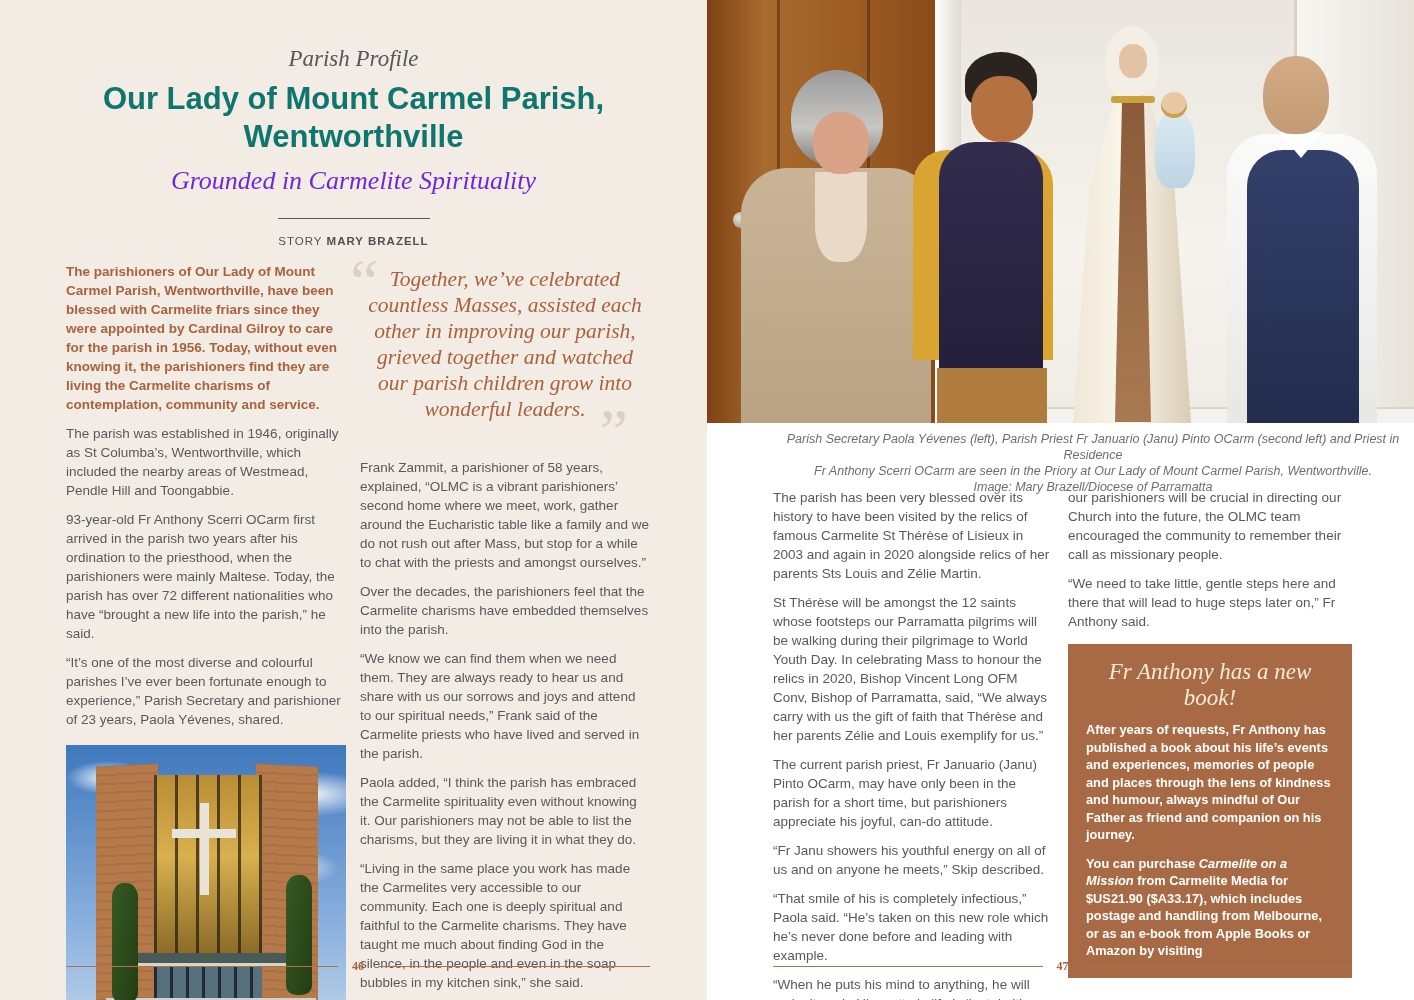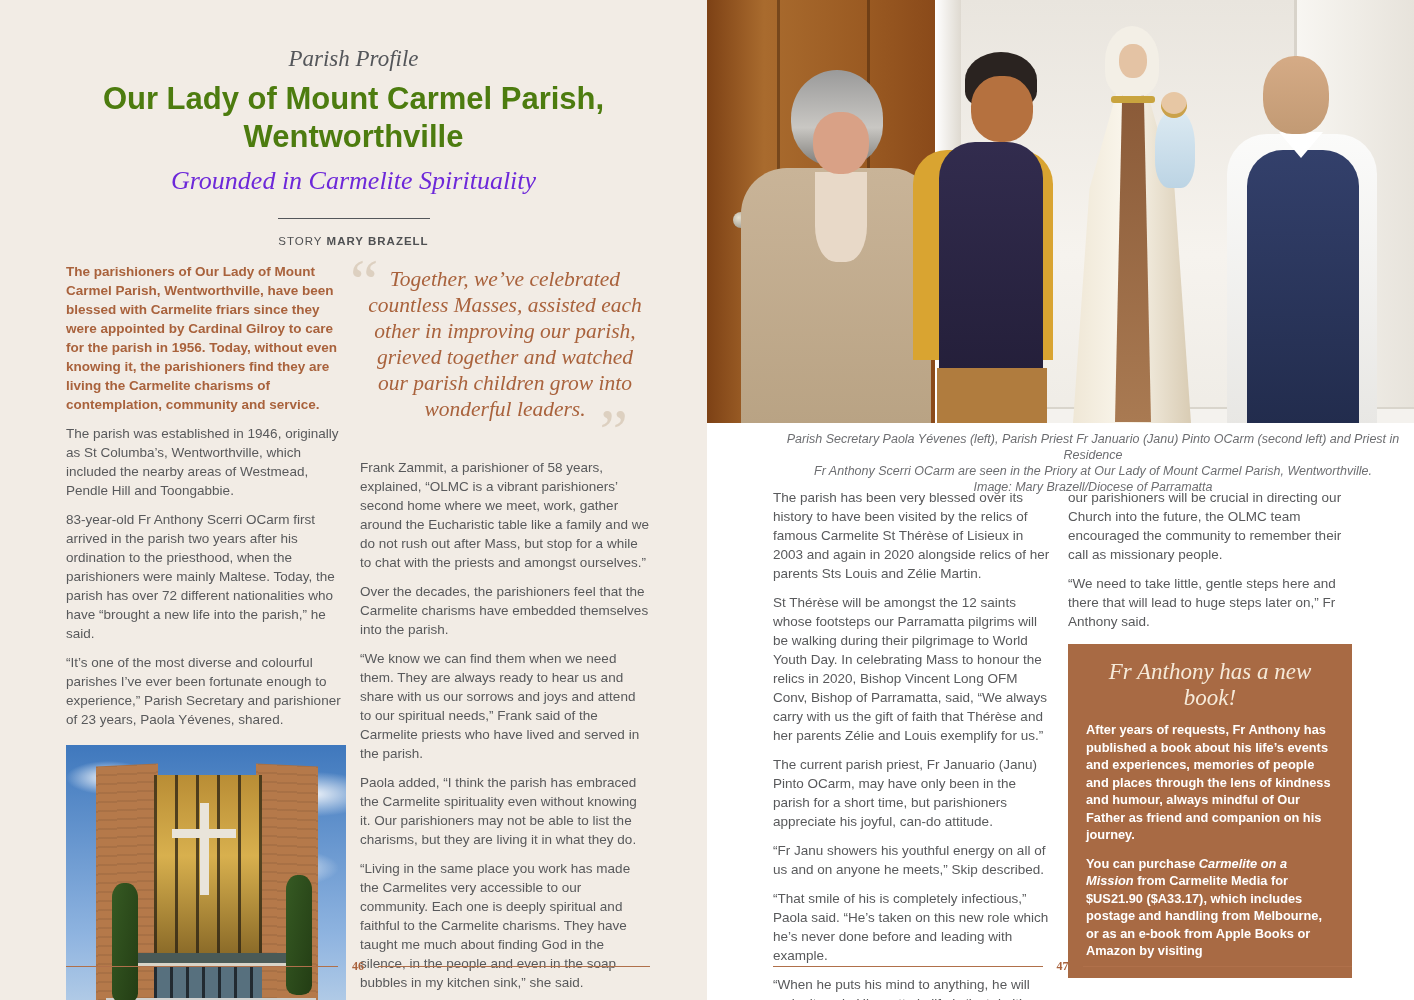--- a/index.html
+++ b/index.html
@@ -6,21 +6,21 @@
   html,body { width:1414px; height:1000px; }
   body { font-family:"Liberation Sans", sans-serif; }
   .spread { width:1414px; height:1000px; display:flex; overflow:hidden; }
   .page { position:relative; width:707px; height:1000px; }
   .page-left  { background:#f2ece5; }
   .page-right { background:#ffffff; }
 
   
   .lp-header { position:absolute; top:46px; left:0; width:707px; text-align:center; }
   .kicker { font-family:"Liberation Serif", serif; font-style:italic; font-size:23px; color:#54565a; }
-  .title { font-size:31px; font-weight:bold; color:#4d7c0f; line-height:38px; margin-top:8px; }
+  .title { font-size:31px; font-weight:bold; color:#0f766e; line-height:38px; margin-top:8px; }
   .subtitle { font-family:"Liberation Serif", serif; font-style:italic; font-size:26px; color:#6d28d9; margin-top:10px; }
   .byline-rule { width:152px; height:1px; background:#54565a; margin:22px auto 0 auto; }
   .byline { margin-top:16px; font-size:11.5px; letter-spacing:1px; color:#4f5052; }
   .byline b { font-weight:bold; }
 
   
   .lp-columns { position:absolute; left:66px; top:262px; width:584px; display:flex; gap:14px; }
   .lp-col1 { width:280px; }
   .lp-col2 { width:290px; }
   .rp-columns { position:absolute; left:66px; top:488px; width:579px; display:flex; gap:15px; }
@@ -146,21 +146,21 @@
       <div class="byline">
         <span>STORY</span>
         <b>MARY BRAZELL</b>
       </div>
     </div>
 
     <div class="lp-columns">
       <div class="lp-col1">
         <p class="intro">The parishioners of Our Lady of Mount Carmel Parish, Wentworthville, have been blessed with Carmelite friars since they were appointed by Cardinal Gilroy to care for the parish in 1956. Today, without even knowing it, the parishioners find they are living the Carmelite charisms of contemplation, community and service.</p>
         <p class="body">The parish was established in 1946, originally as St Columba’s, Wentworthville, which included the nearby areas of Westmead, Pendle Hill and Toongabbie.</p>
-        <p class="body">83-year-old Fr Anthony Scerri OCarm first arrived in the parish two years after his ordination to the priesthood, when the parishioners were mainly Maltese. Today, the parish has over 72 different nationalities who have “brought a new life into the parish,” he said.</p>
+        <p class="body">93-year-old Fr Anthony Scerri OCarm first arrived in the parish two years after his ordination to the priesthood, when the parishioners were mainly Maltese. Today, the parish has over 72 different nationalities who have “brought a new life into the parish,” he said.</p>
         <p class="body">“It’s one of the most diverse and colourful parishes I’ve ever been fortunate enough to experience,” Parish Secretary and parishioner of 23 years, Paola Yévenes, shared.</p>
 
         <div class="church-photo">
           <div class="ch-brick-l"></div>
           <div class="ch-brick-r"></div>
           <div class="ch-window"></div>
           <div class="ch-cross-v"></div>
           <div class="ch-cross-h"></div>
           <div class="ch-awning"></div>
           <div class="ch-glass"></div>

